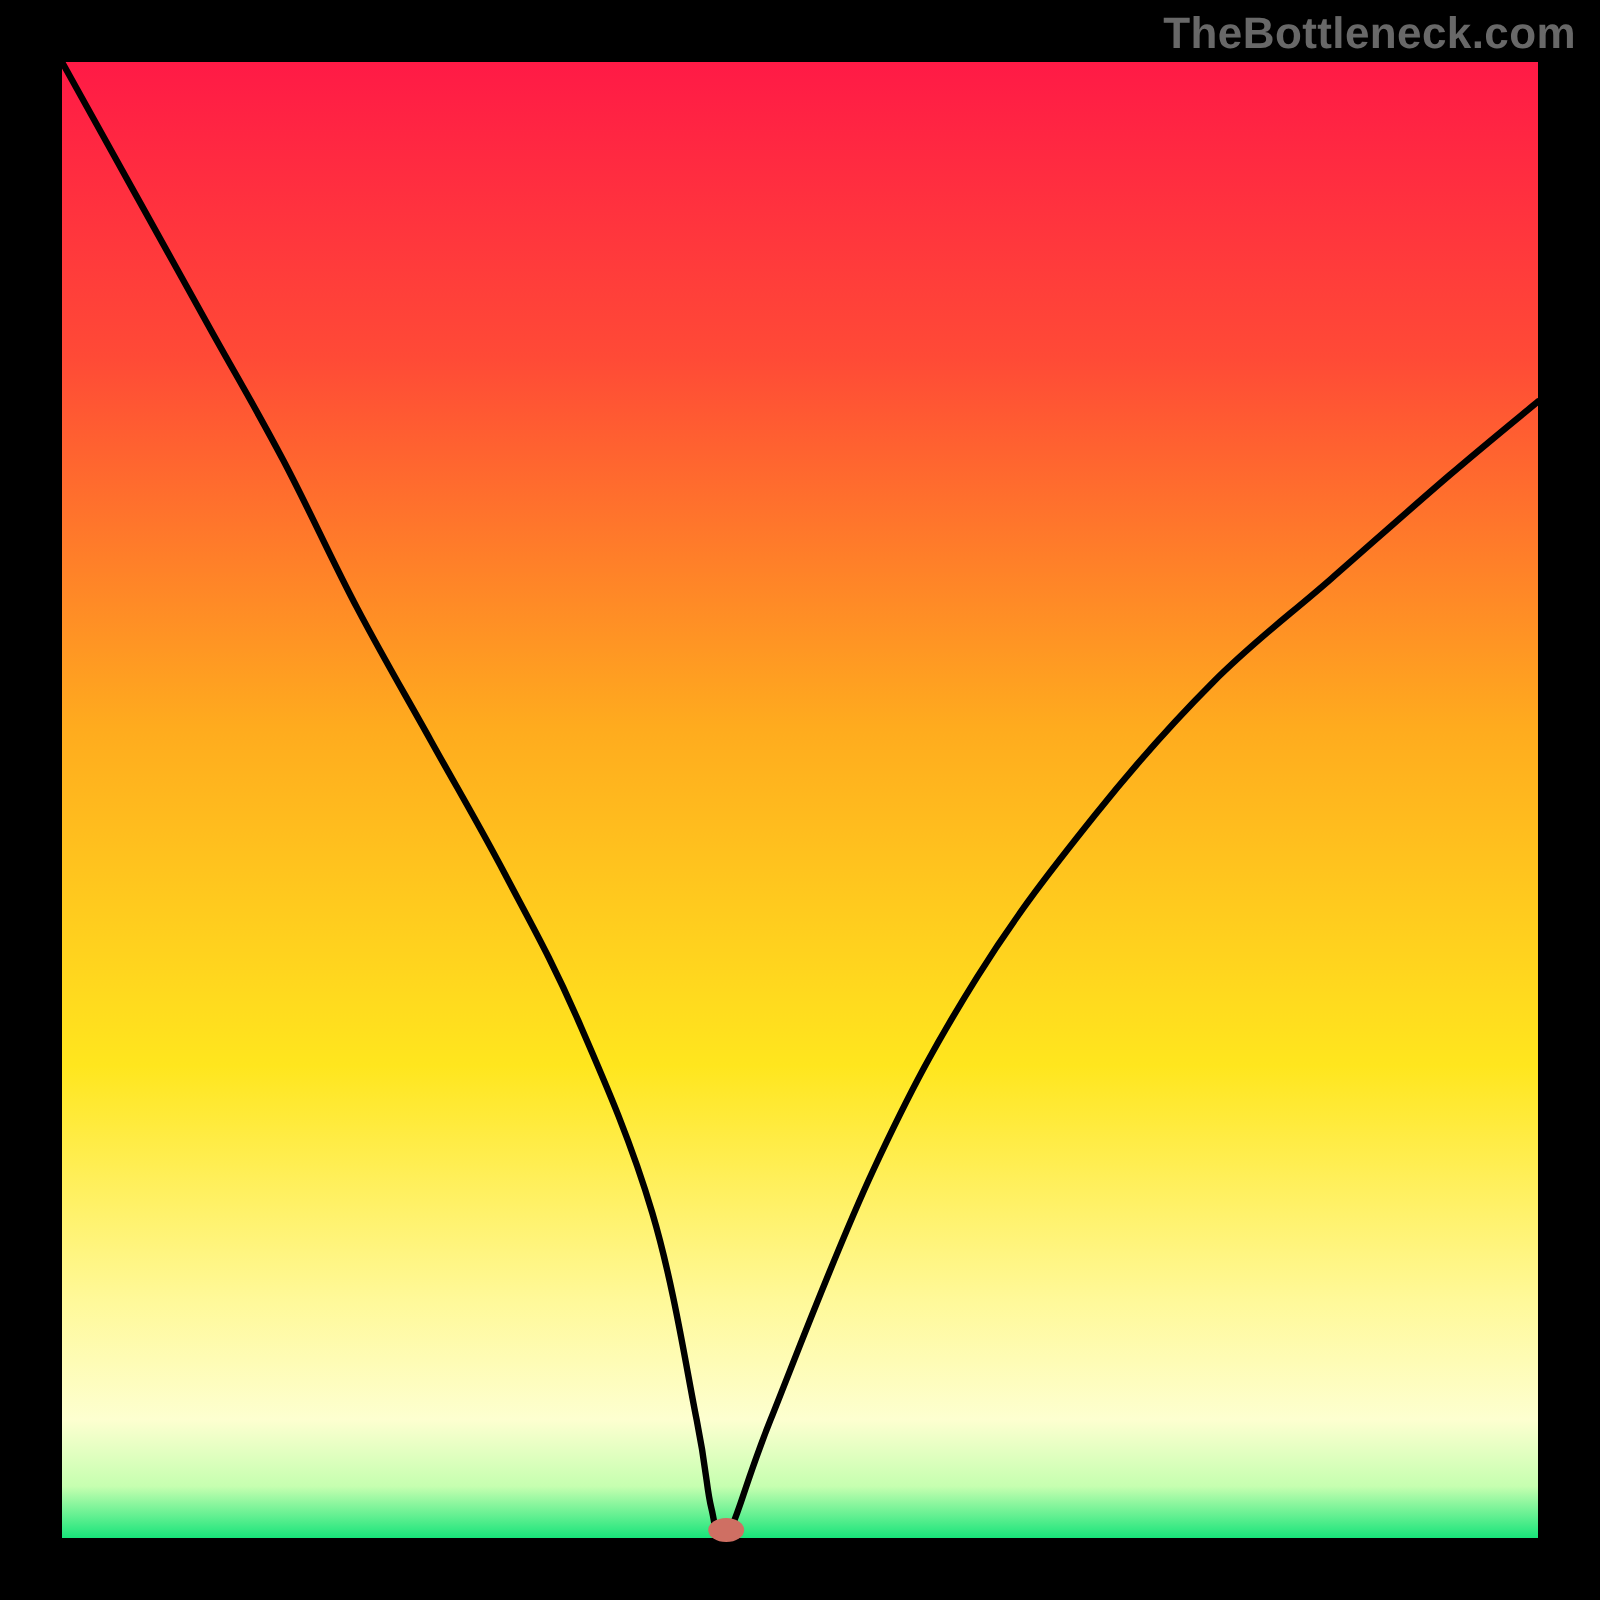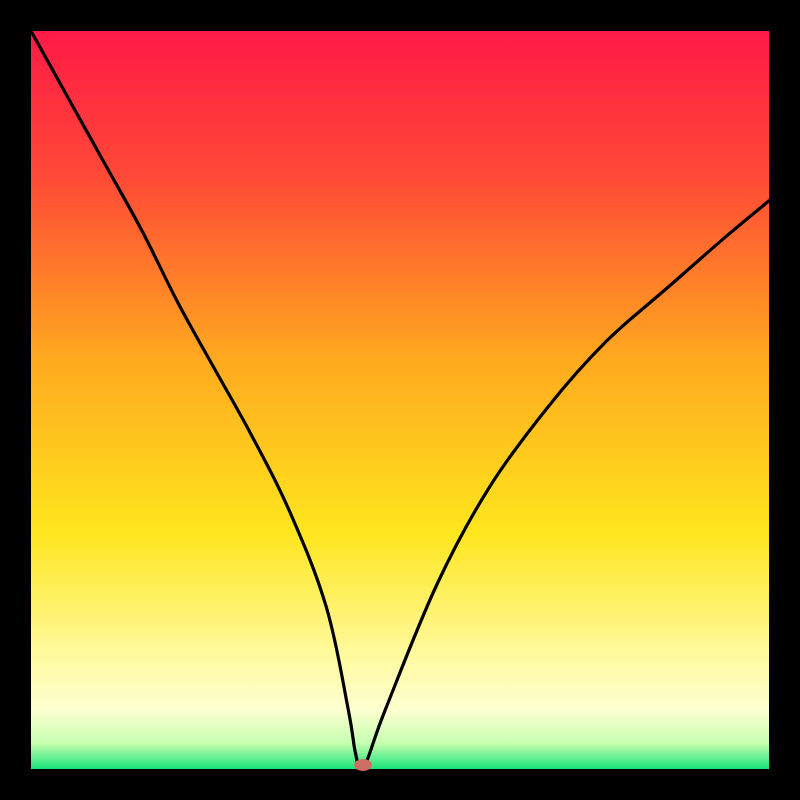--- a/index.html
+++ b/index.html
@@ -30,20 +30,21 @@
   svg {
     position: absolute;
     left: 0;
     top: 0;
   }
 </style>
 </head>
 <body>
 <div class="frame">
 
+<div class="watermark">TheBottleneck.com</div>
 
 <svg id="chart-svg" width="800" height="800" viewBox="0 0 800 800">
   <defs>
     <linearGradient id="bg-grad" x1="0" y1="0" x2="0" y2="1">
           <stop offset="0%" stop-color="#ff1a46"></stop>
           <stop offset="20%" stop-color="#ff4a36"></stop>
           <stop offset="45%" stop-color="#ffab1e"></stop>
           <stop offset="68%" stop-color="#ffe61e"></stop>
           <stop offset="84%" stop-color="#fff99a"></stop>
           <stop offset="92%" stop-color="#fdffd0"></stop>

